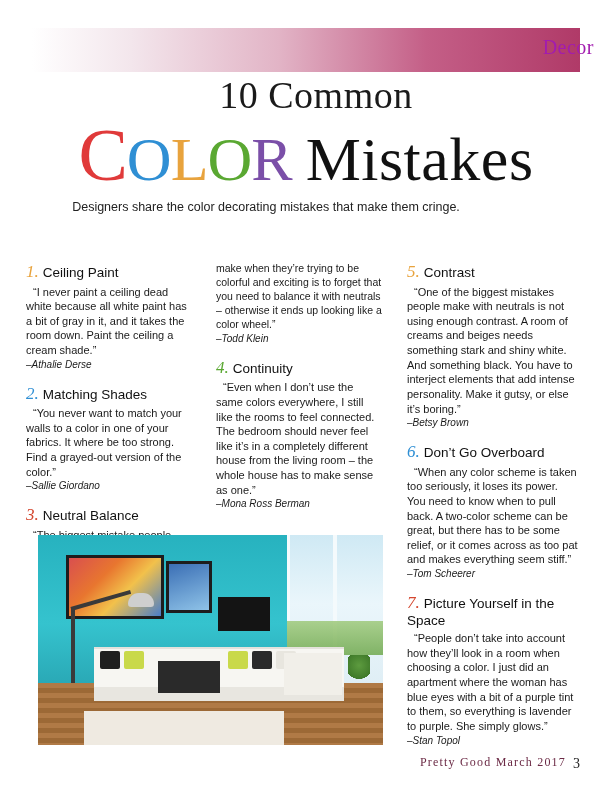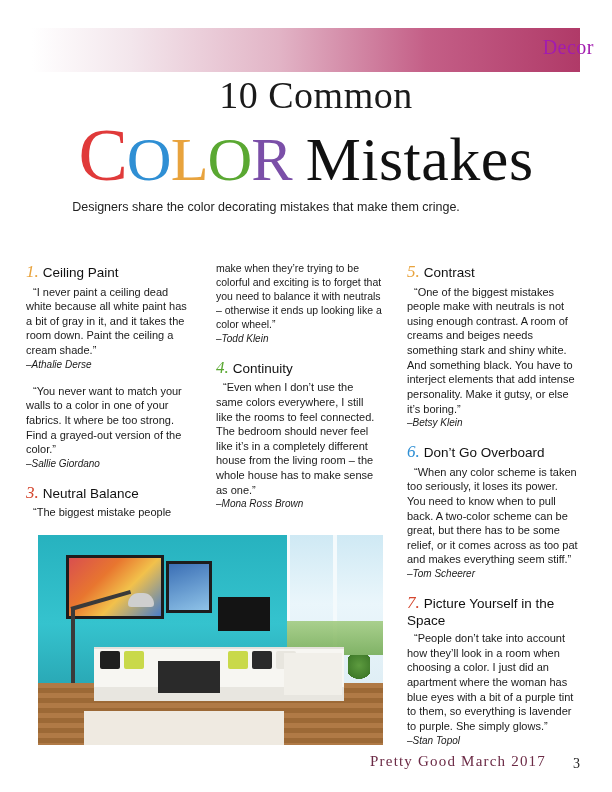--- a/index.html
+++ b/index.html
@@ -235,24 +235,24 @@
     position: absolute; left: 246px; top: 118px; width: 58px; height: 42px; background: #f1efe9;
   }
   .ph-plant {
     position: absolute; left: 310px; top: 120px; width: 22px; height: 26px;
     background: radial-gradient(circle at 50% 40%, #5d9b3f 0%, #3f7a2a 70%, rgba(63,122,42,0) 72%);
   }
 
   
   .footer-text {
     position: absolute;
-    right: 66px;
+    right: 46px;
     bottom: 22px;
     font-family: "Liberation Serif", serif;
-    font-size: 15px;
+    font-size: 12px;
     letter-spacing: 1.2px;
     color: #6b2a45;
   }
   .footer-page {
     position: absolute;
     right: 32px;
     bottom: 20px;
     font-family: "Liberation Serif", serif;
     font-size: 14px;
     color: #222222;
@@ -281,20 +281,23 @@
 
       <div class="item">
         <div class="item-head">
           <span class="num n1">1.</span><span>Ceiling Paint</span>
         </div>
         <div class="quote">“I never paint a ceiling dead white because all white paint has a bit of gray in it, and it takes the room down. Paint the ceiling a cream shade.”</div>
         <div class="attrib">–Athalie Derse</div>
       </div>
 
       <div class="item">
+        <div class="item-head">
+          <span class="num n2">2.</span><span>Matching Shades</span>
+        </div>
         <div class="quote">“You never want to match your walls to a color in one of your fabrics. It where be too strong. Find a grayed-out version of the color.”</div>
         <div class="attrib">–Sallie Giordano</div>
       </div>
 
       <div class="item">
         <div class="item-head">
           <span class="num n3">3.</span><span>Neutral Balance</span>
         </div>
         <div class="quote">“The biggest mistake people</div>
       </div>
@@ -304,33 +307,33 @@
     <div class="col col2">
 
       <div class="cont-para">make when they’re trying to be colorful and exciting is to forget that you need to balance it with neutrals – otherwise it ends up looking like a color wheel.”</div>
       <div class="attrib">–Todd Klein</div>
 
       <div class="item" style="margin-top:14px">
         <div class="item-head">
           <span class="num n4">4.</span><span>Continuity</span>
         </div>
         <div class="quote">“Even when I don’t use the same colors everywhere, I still like the rooms to feel connected. The bedroom should never feel like it’s in a completely different house from the living room – the whole house has to make sense as one.”</div>
-        <div class="attrib">–Mona Ross Brown</div>
+        <div class="attrib">–Mona Ross Berman</div>
       </div>
 
     </div>
 
     <div class="col col3">
 
       <div class="item">
         <div class="item-head">
           <span class="num n5">5.</span><span>Contrast</span>
         </div>
         <div class="quote">“One of the biggest mistakes people make with neutrals is not using enough contrast. A room of creams and beiges needs something stark and shiny white. And something black. You have to interject elements that add intense personality. Make it gutsy, or else it’s boring.”</div>
-        <div class="attrib">–Betsy Klein</div>
+        <div class="attrib">–Betsy Brown</div>
       </div>
 
       <div class="item">
         <div class="item-head">
           <span class="num n6">6.</span><span>Don’t Go Overboard</span>
         </div>
         <div class="quote">“When any color scheme is taken too seriously, it loses its power. You need to know when to pull back. A two-color scheme can be great, but there has to be some relief, or it comes across as too pat and makes everything seem stiff.”</div>
         <div class="attrib">–Tom Scheerer</div>
       </div>
 

